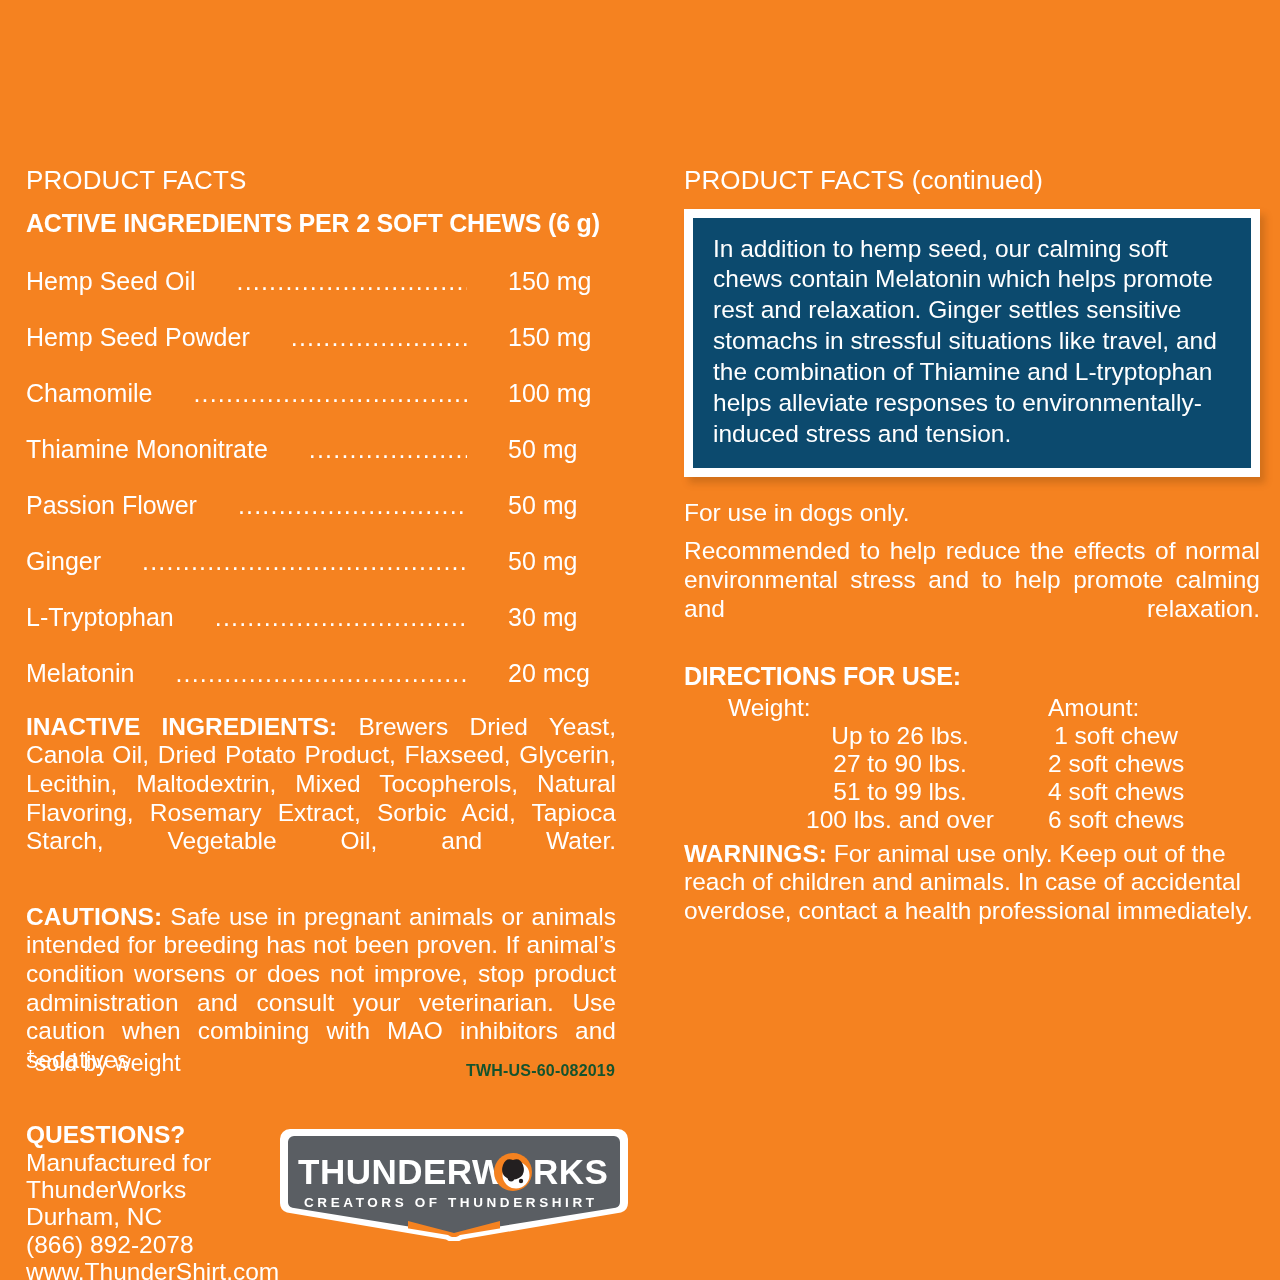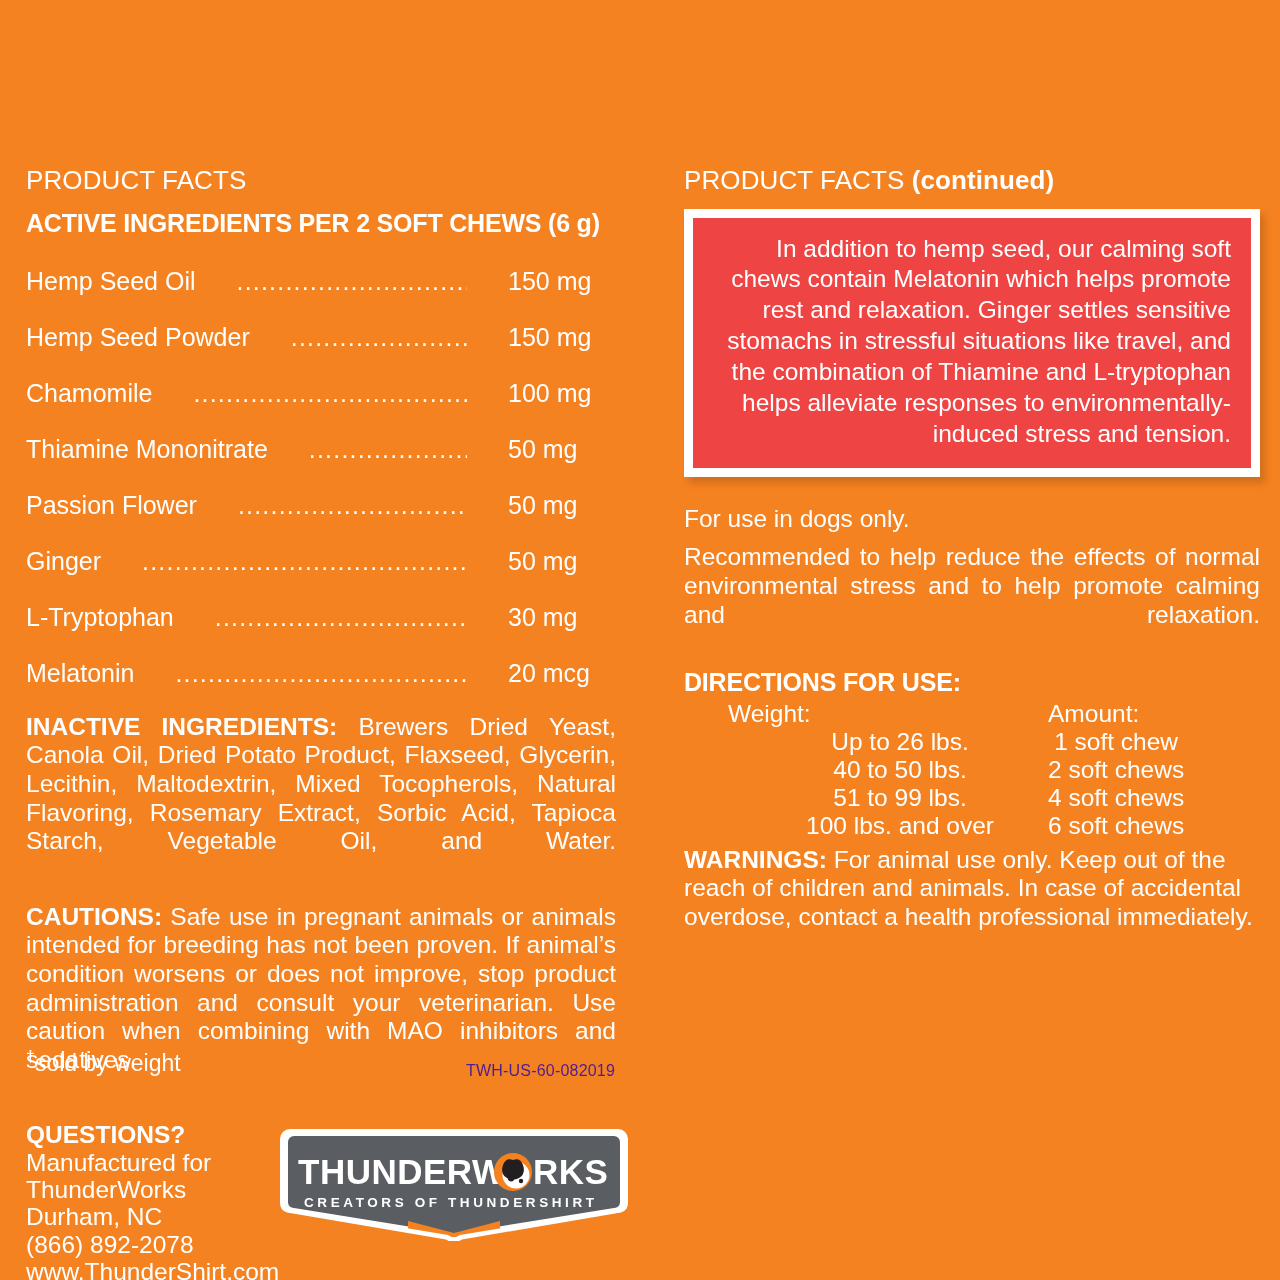--- a/index.html
+++ b/index.html
@@ -36,21 +36,21 @@
 
   
   .h-section {
     font-size: 26px;
     font-weight: 700;
     letter-spacing: 0.1px;
     line-height: 1.1;
     margin: 6px 0 14px 0;
   }
   .h-section.regular { font-weight: 400; }
-  .h-section .suffix { font-weight: 700; }
+  .h-section .suffix { font-weight: 400; }
 
   .h-sub {
     font-size: 25px;
     font-weight: 700;
     line-height: 1.12;
     margin: 0 0 2px 0;
     letter-spacing: -0.2px;
   }
 
   
@@ -125,27 +125,27 @@
     position: absolute;
     left: 236px;
     top: 8px;
     width: 384px;
     height: 112px;
   }
   .logo svg { display: block; width: 100%; height: 100%; }
 
   
   .green-box {
-    background: #ef4444;
+    background: #0c4a6e;
     border: 9px solid #FFFFFF;
     padding: 16px 20px 18px 20px;
     box-sizing: border-box;
-    text-align: right;
+    text-align: left;
     box-shadow: 5px 6px 7px rgba(120, 60, 10, 0.28);
-    margin-bottom: 28px;
+    margin-bottom: 22px;
   }
   .green-box p {
     margin: 0;
     font-size: 24.5px;
     line-height: 1.26;
     font-weight: 400;
     color: #FFFFFF;
   }
 
   
@@ -180,22 +180,22 @@
   .footnote sup {
     font-size: 16px;
     vertical-align: super;
   }
   .code {
     position: absolute;
     left: 466px;
     top: 1062px;
     font-size: 16px;
     letter-spacing: 0.2px;
-    color: #4c1d95;
-    font-weight: 400;
+    color: #14532d;
+    font-weight: 700;
     text-align: right;
   }
 </style>
 </head>
 <body>
 
 <div class="page">
 
   <div class="col-left">
 
@@ -325,21 +325,21 @@
           <th class="c-weight">Weight:</th>
           <th>Amount:</th>
         </tr>
       </thead>
       <tbody id="dose-body">
           <tr>
             <td class="indent">Up to 26 lbs.</td>
             <td>1 soft chew</td>
           </tr>
           <tr>
-            <td class="indent">40 to 50 lbs.</td>
+            <td class="indent">27 to 90 lbs.</td>
             <td>2 soft chews</td>
           </tr>
           <tr>
             <td class="indent">51 to 99 lbs.</td>
             <td>4 soft chews</td>
           </tr>
           <tr>
             <td class="indent">100 lbs. and over</td>
             <td>6 soft chews</td>
           </tr>

